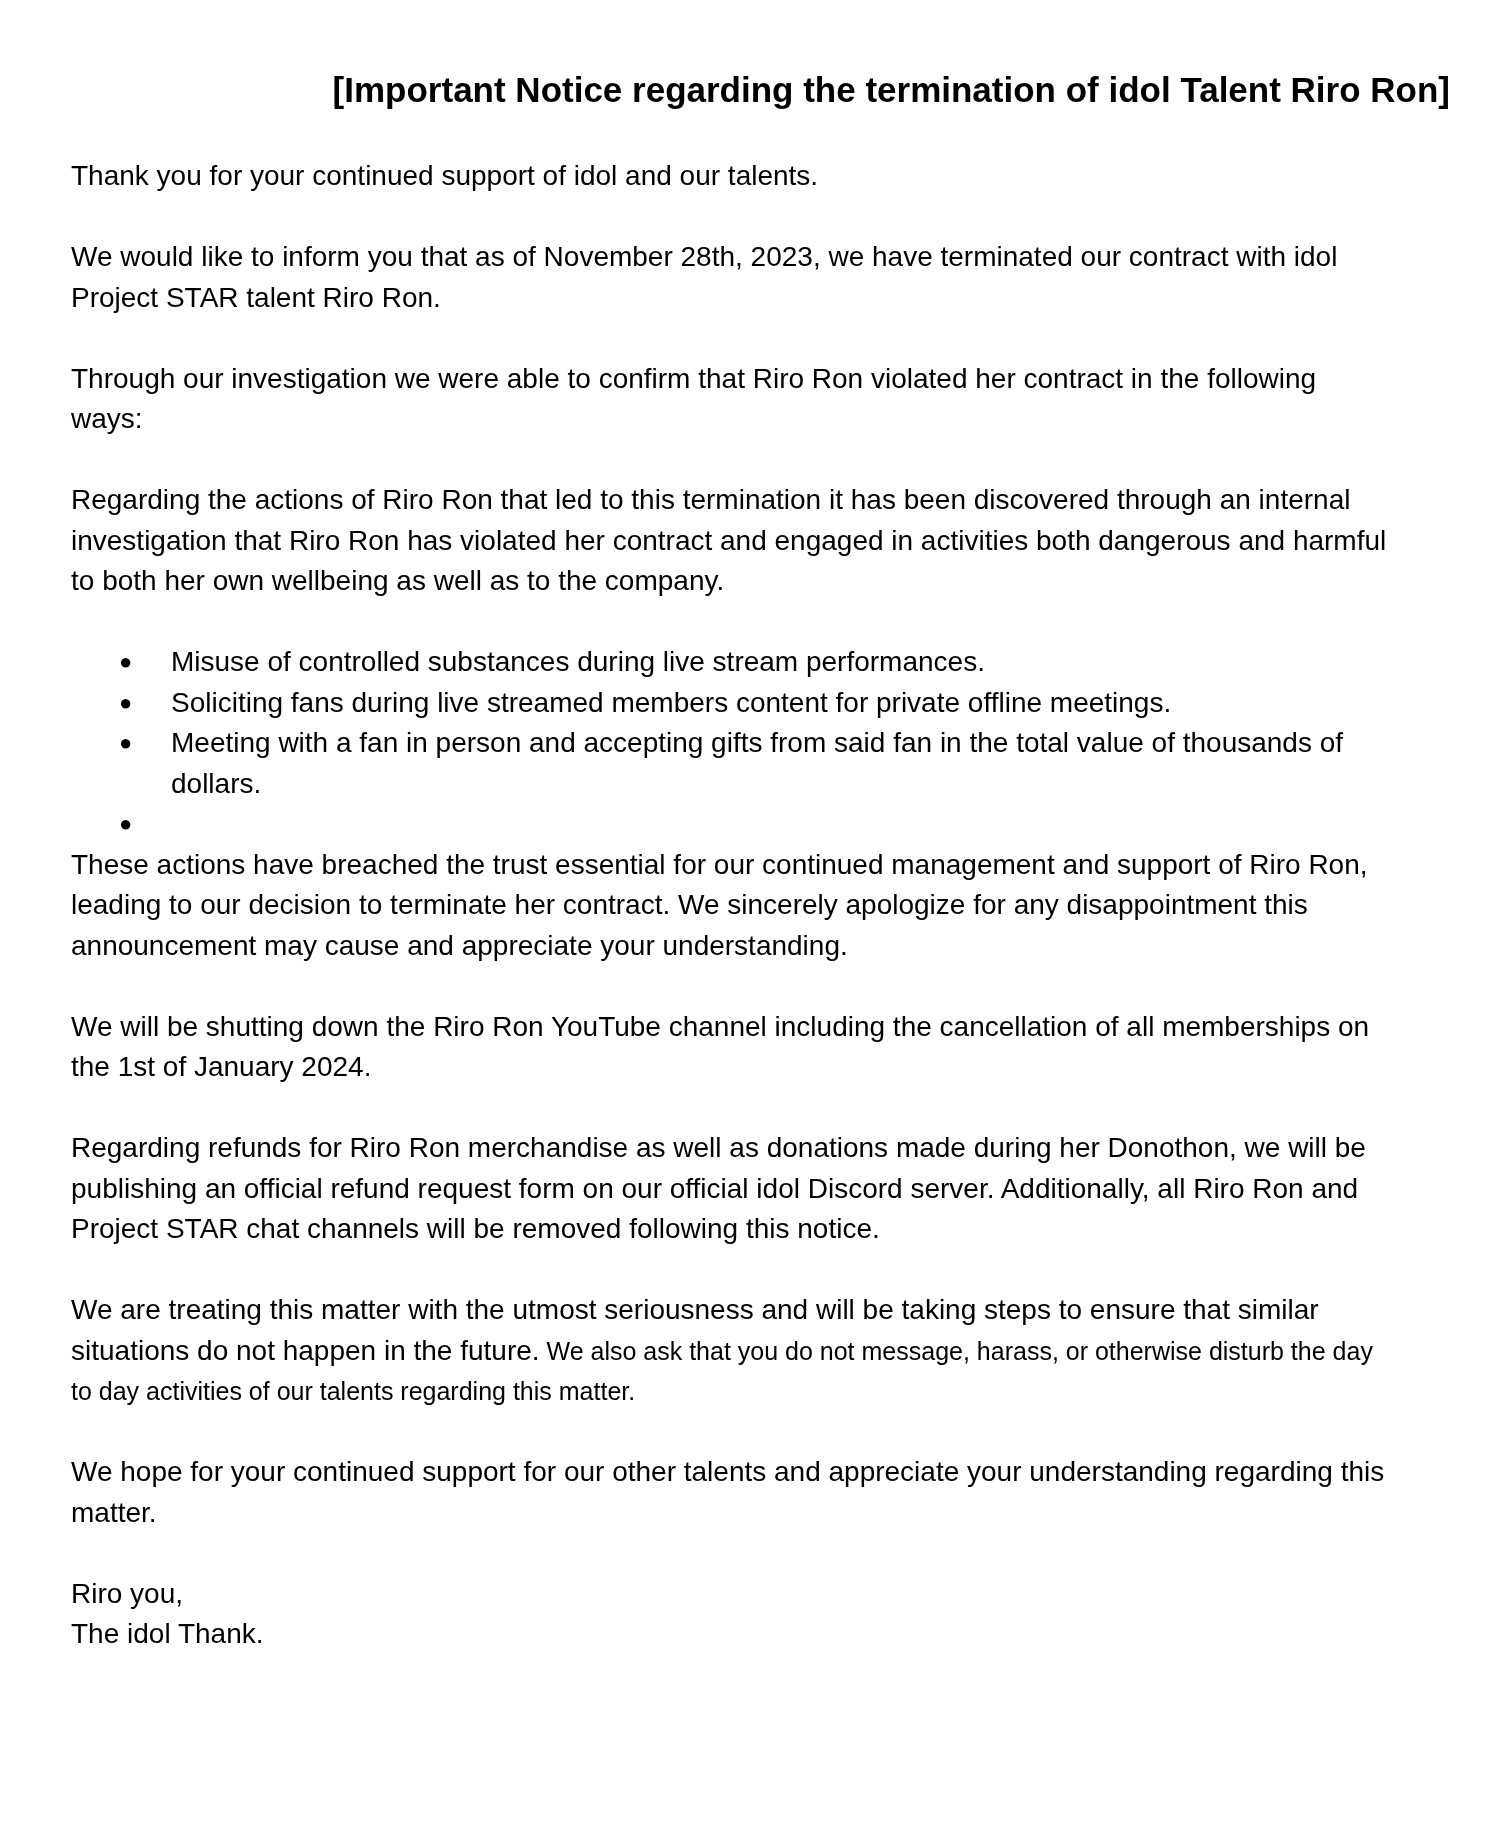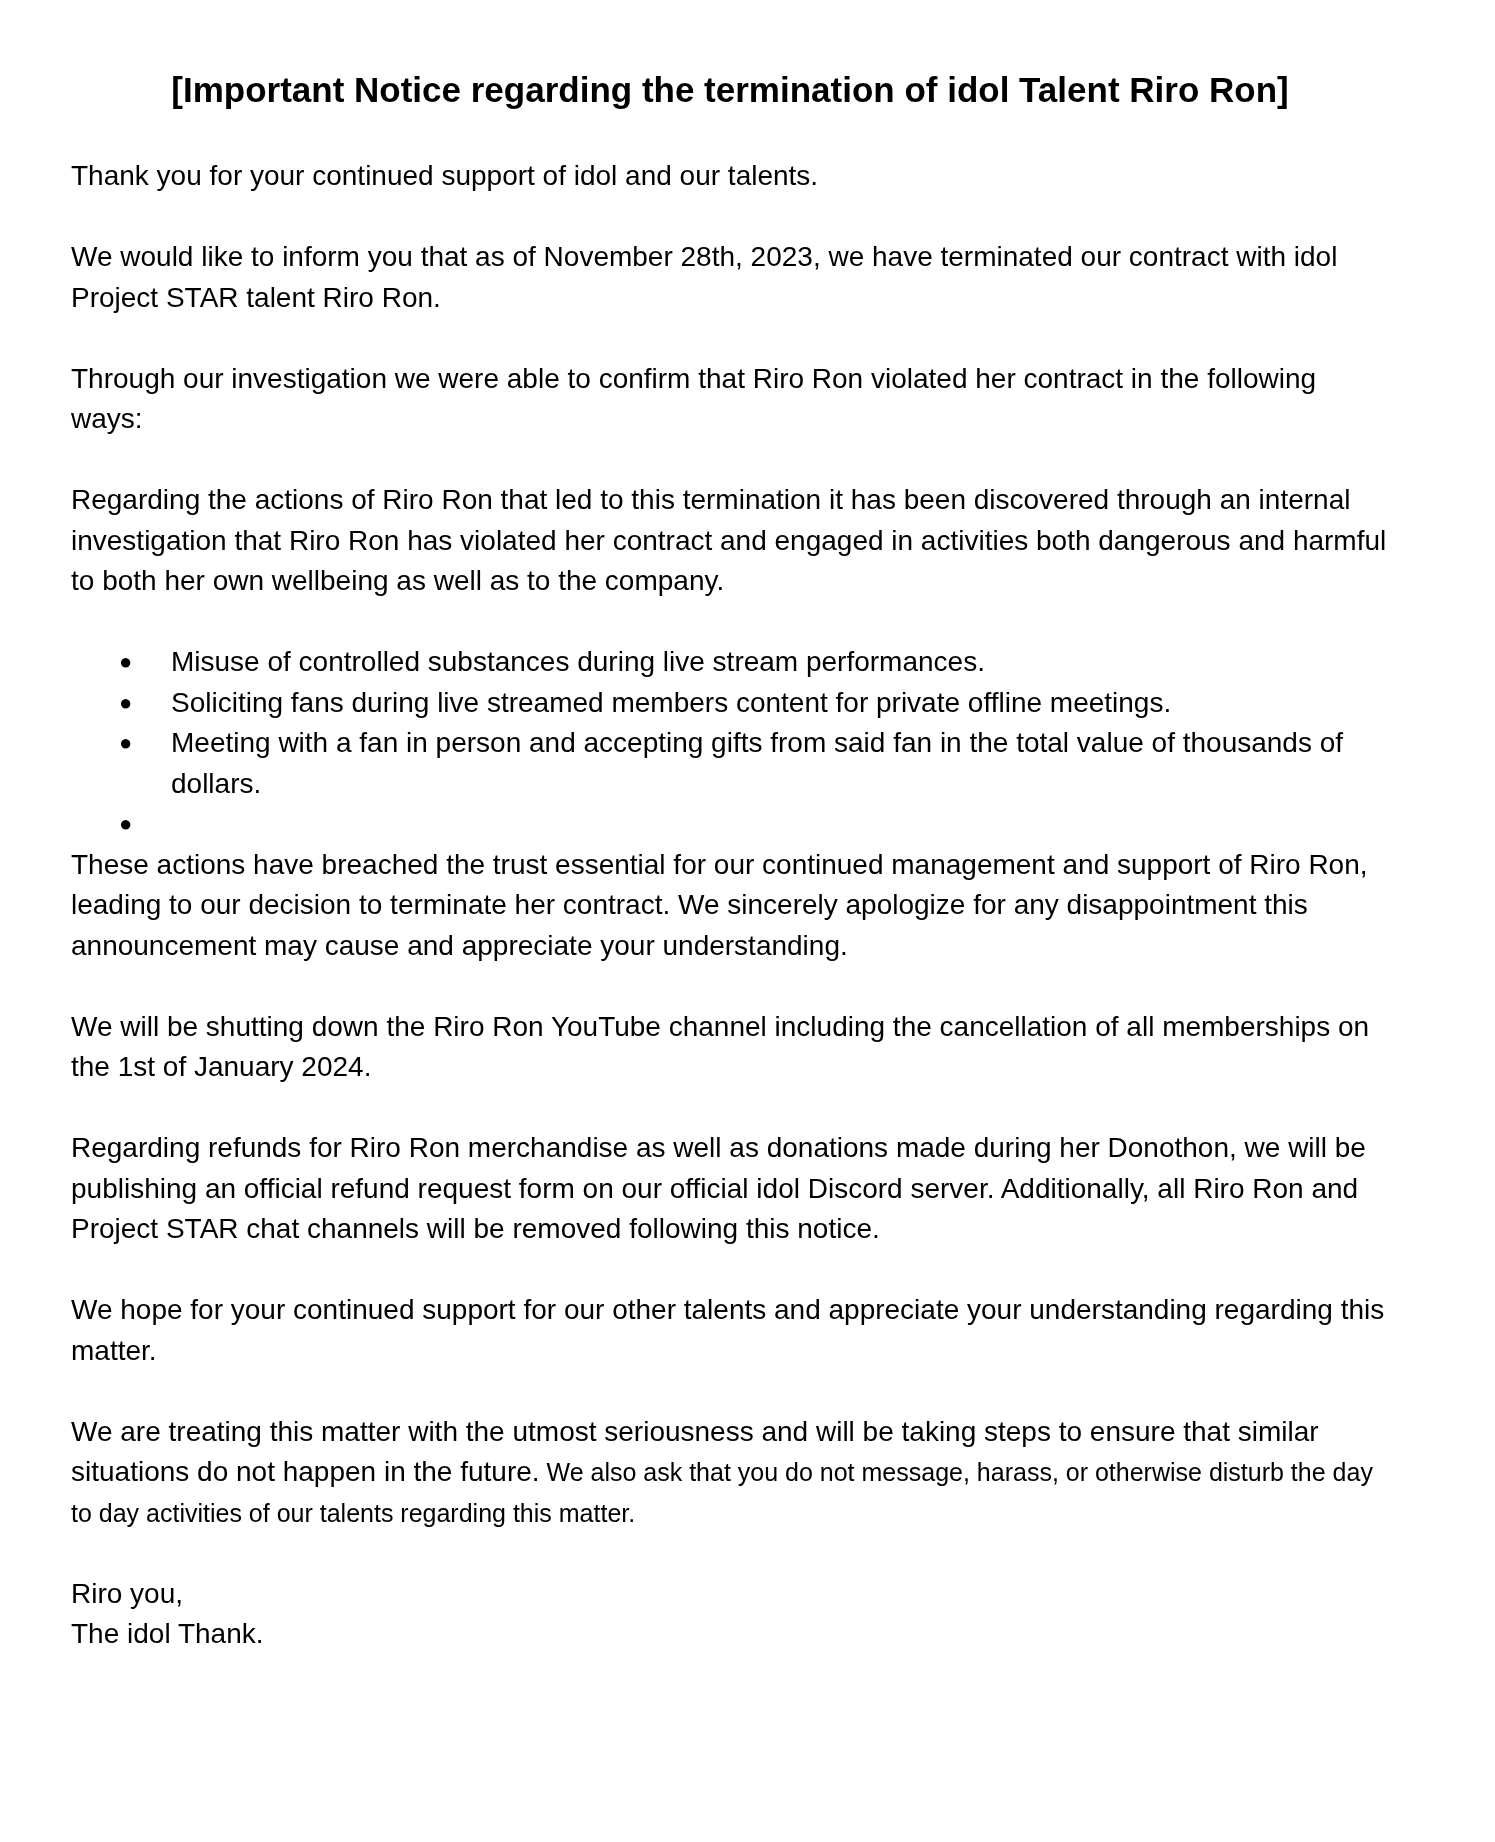--- a/index.html
+++ b/index.html
@@ -14,21 +14,21 @@
       position: relative;
       width: 1495px;
       height: 1842px;
       background: #ffffff;
     }
     .title {
       position: absolute;
       left: 0;
       top: 66px;
       width: 1440px;
-      text-align: center;
+      text-align: right;
       font-weight: bold;
       font-size: 35px;
       line-height: 48px;
       margin: 0;
       padding-left: 10px;
     }
     .body {
       position: absolute;
       left: 71px;
       top: 156px;
@@ -80,21 +80,21 @@
         <span>Meeting with a fan in person and accepting gifts from said fan in the total value of thousands of dollars.</span>
       </li>
       <li>
         <span class="bullet">●</span>
       </li>
     </ul>
 
     <p>These actions have breached the trust essential for our continued management and support of Riro Ron, leading to our decision to terminate her contract. We sincerely apologize for any disappointment this announcement may cause and appreciate your understanding.</p>
     <p>We will be shutting down the Riro Ron YouTube channel including the cancellation of all memberships on the 1st of January 2024.</p>
     <p>Regarding refunds for Riro Ron merchandise as well as donations made during her Donothon, we will be publishing an official refund request form on our official idol Discord server. Additionally, all Riro Ron and Project STAR chat channels will be removed following this notice.</p>
+    <p><span>We are treating this matter with the utmost seriousness and will be taking steps to ensure that similar situations do not happen in the future.</span><span class="small"> We also ask that you do not message, harass, or otherwise disturb the day to day activities of our talents regarding this matter.</span></p>
     <p>We hope for your continued support for our other talents and appreciate your understanding regarding this matter.</p>
-    <p><span>We are treating this matter with the utmost seriousness and will be taking steps to ensure that similar situations do not happen in the future.</span><span class="small"> We also ask that you do not message, harass, or otherwise disturb the day to day activities of our talents regarding this matter.</span></p>
 
     <div class="sig">
       <p>Riro you,</p>
       <p>The idol Thank.</p>
     </div>
   </div>
 </div>
 
 </body></html>

